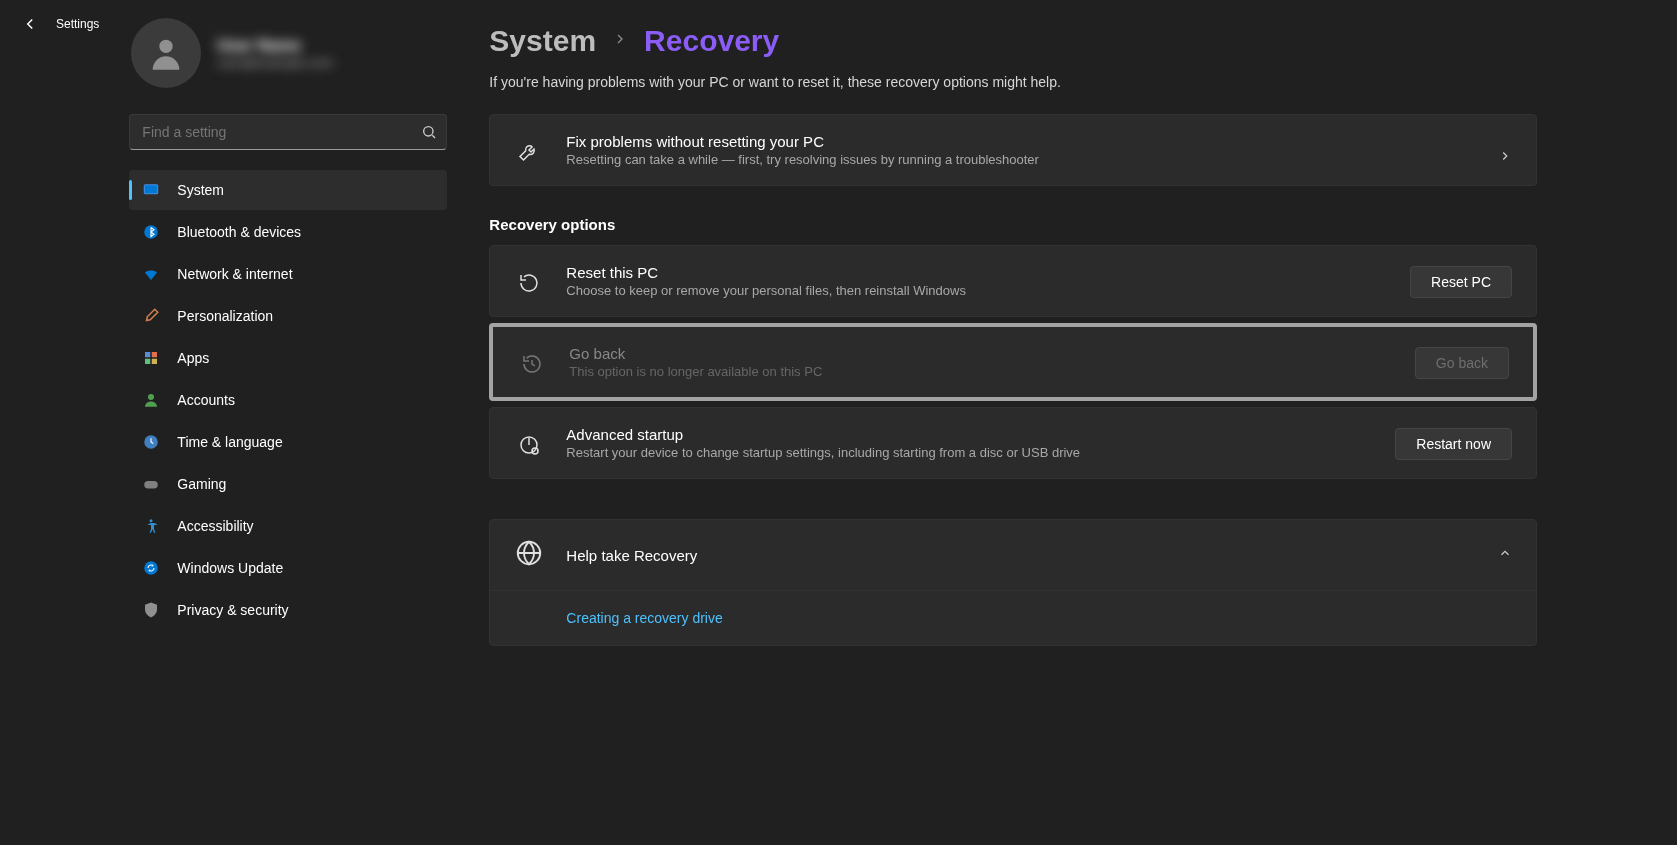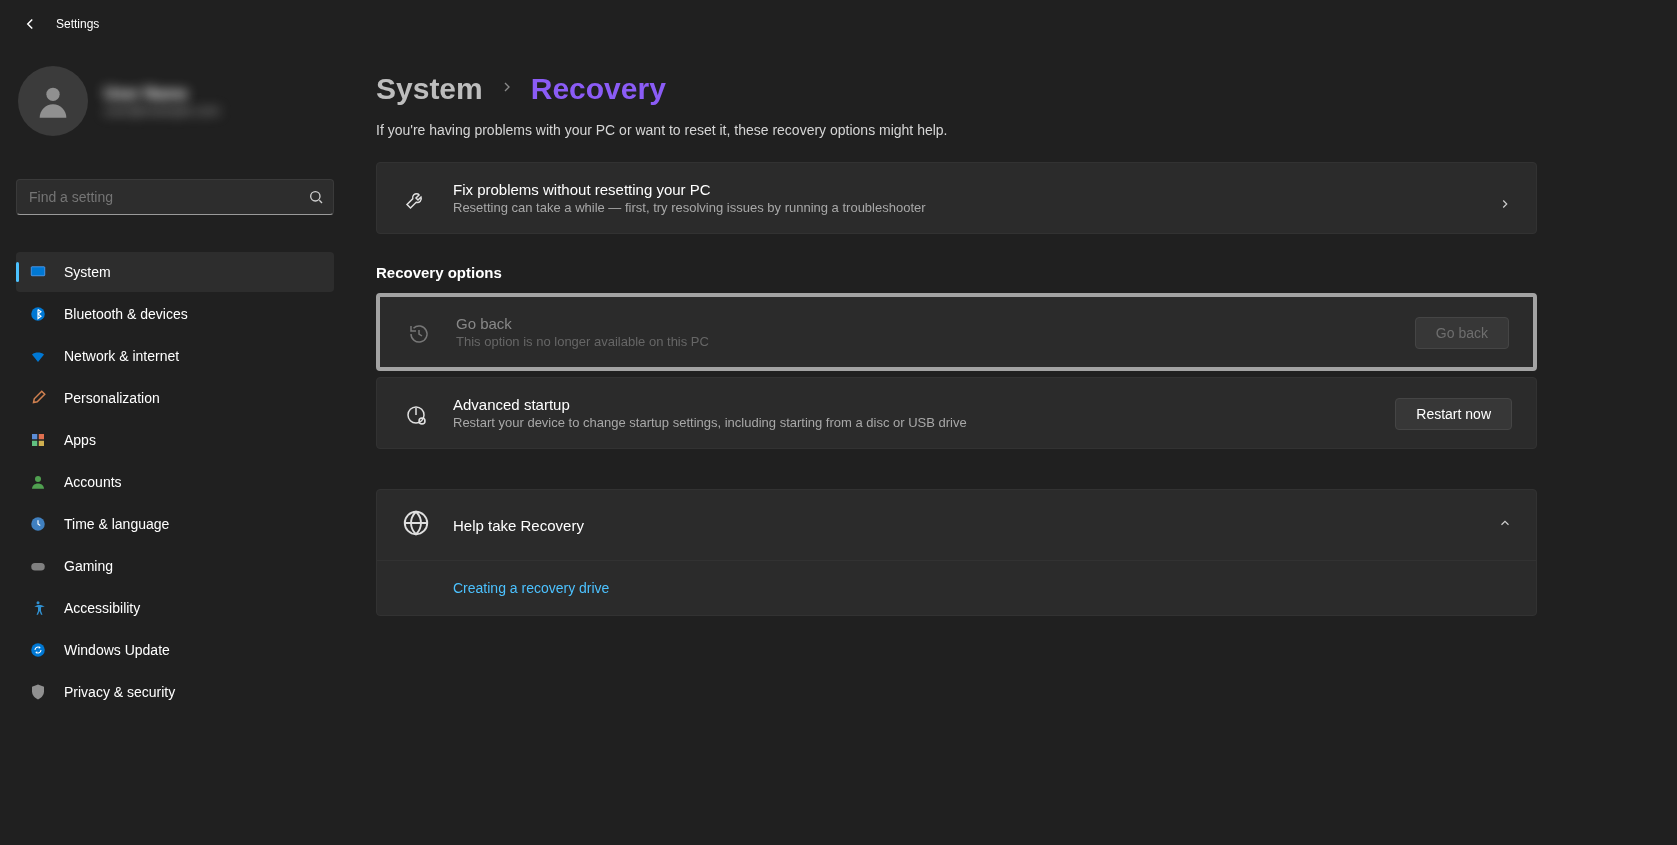--- a/index.html
+++ b/index.html
@@ -1,28 +1,28 @@
 <!DOCTYPE html>
 <html><head>
 <meta charset="utf-8">
 <style>
 * { margin: 0; padding: 0; box-sizing: border-box; font-family: "Segoe UI", sans-serif; }
 body { background: #202020; color: #ffffff; width: 1677px; height: 845px; overflow: hidden; }
-.app { display: flex; flex-direction: column; height: 100%; }
+.app { display: flex; flex-direction: row; height: 100%; }
 
 
 .titlebar { display: flex; align-items: center; height: 48px; padding: 0 14px; }
 .back-btn { width: 32px; height: 32px; display: flex; align-items: center; justify-content: center; cursor: pointer; margin-right: 10px; }
 .back-btn svg { width: 18px; height: 18px; stroke: #ffffff; }
 .app-title { font-size: 12px; color: #ffffff; }
 
 .body { display: flex; flex: 1; }
 
 
-.sidebar { width: 350px; padding: 10px 10px 0 10px; display: flex; flex-direction: column; gap: 17px; }
+.sidebar { width: 350px; padding: 10px 10px 0 10px; display: flex; flex-direction: column; }
 .profile { display: flex; align-items: center; padding: 8px 8px; margin-bottom: 18px; border-radius: 6px; }
 .avatar { width: 70px; height: 70px; border-radius: 50%; background: #3b3b3b; display: flex; align-items: center; justify-content: center; margin-right: 16px; }
 .avatar svg { width: 40px; height: 40px; fill: #909090; }
 .profile-text .name { font-size: 16px; font-weight: 600; filter: blur(6px); }
 .profile-text .email { font-size: 13px; color: #b0b0b0; filter: blur(6px); }
 
 .search-box { position: relative; margin: 0 6px 20px 6px; }
 .search-box input {
   width: 100%; height: 36px; background: #2d2d2d; border: 1px solid #3a3a3a;
   border-bottom: 1px solid #9a9a9a; border-radius: 4px; color: #cfcfcf;
@@ -243,20 +243,35 @@
         </div>
         <div class="chev-right">
           <svg viewBox="0 0 24 24" fill="none" stroke-width="2">
               <path d="M9 18l6-6-6-6"></path>
             </svg>
         </div>
       </div>
 
       <div class="section-heading">Recovery options</div>
 
+      <div class="card">
+        <div class="card-icon">
+          <svg viewBox="0 0 24 24">
+              <path d="M4 12a8 8 0 1 0 3-6.2"></path>
+              <path d="M4 4v5h5"></path>
+            </svg>
+        </div>
+        <div class="card-text">
+          <div class="card-title">Reset this PC</div>
+          <div class="card-sub">Choose to keep or remove your personal files, then reinstall Windows</div>
+        </div>
+        <div class="card-action">
+          <button class="btn">Reset PC</button>
+        </div>
+      </div>
 
       <div class="card disabled highlighted">
         <div class="card-icon">
           <svg viewBox="0 0 24 24">
               <path d="M4 12a8 8 0 1 0 2.5-5.8"></path>
               <path d="M4 4v5h5"></path>
               <path d="M12 8v4l3 2"></path>
             </svg>
         </div>
         <div class="card-text">

